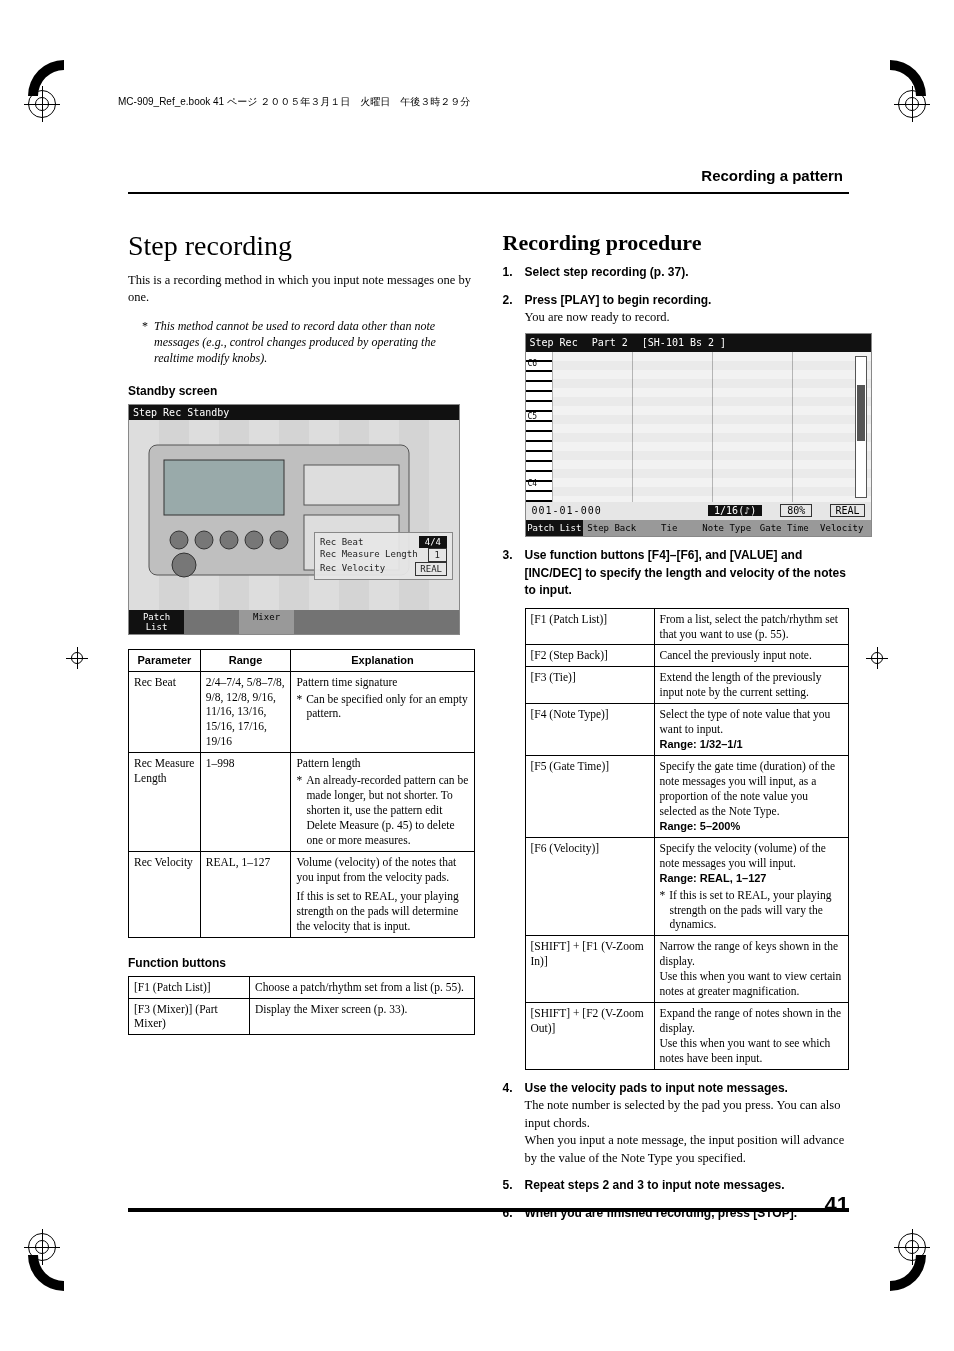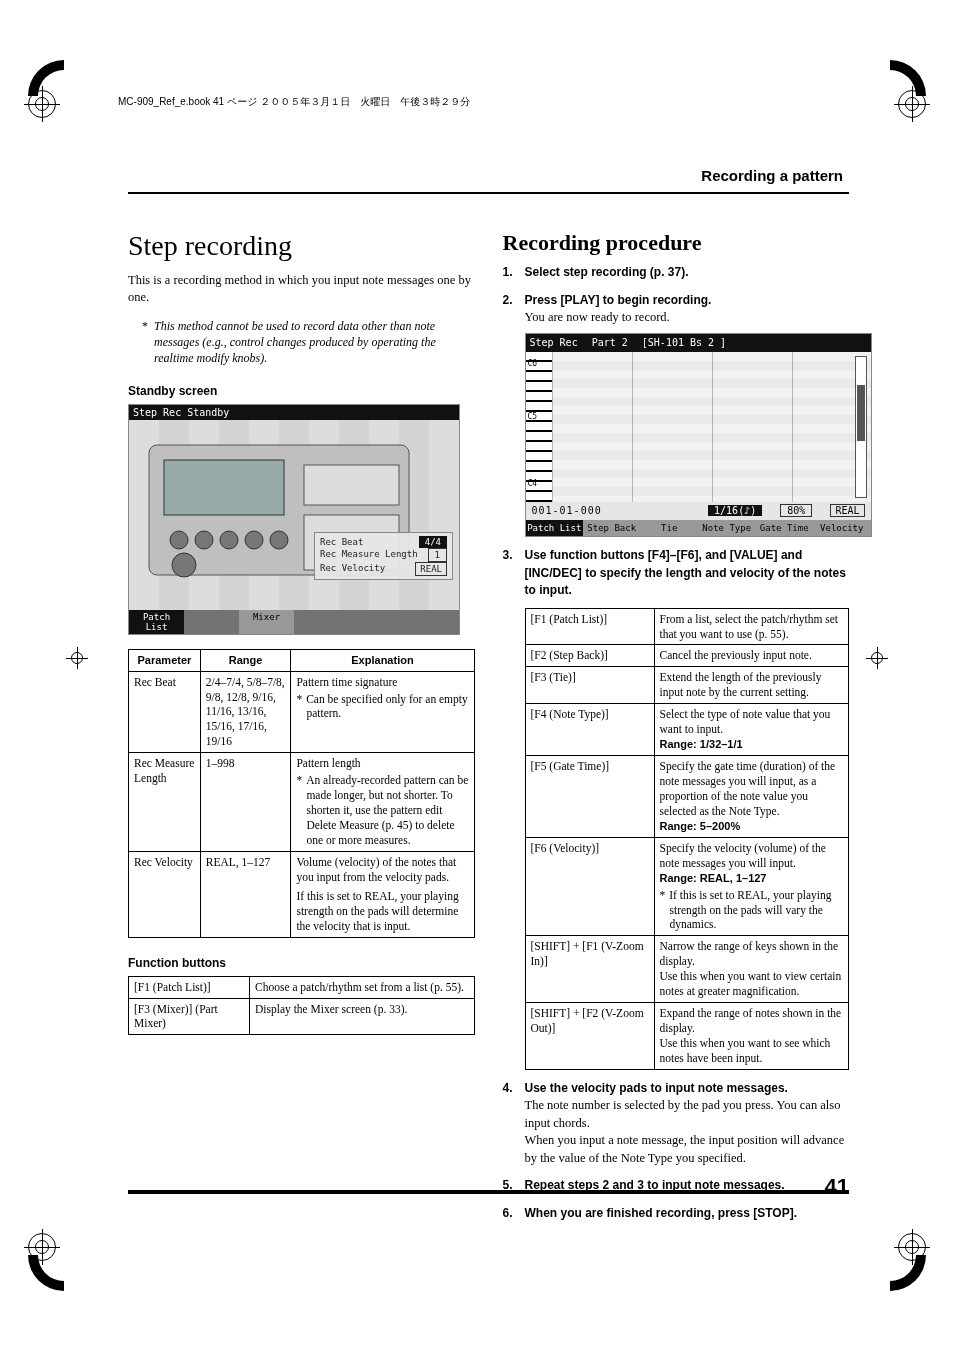--- a/index.html
+++ b/index.html
@@ -265,21 +265,21 @@
   }
   .lcd2 .fns .b { background: #111; color: #fff; }
   .lcd2 .fns .g { background: #999; color: #000; }
 
   .proc-table td:first-child { width: 118px; }
   .proc-table .rng { font-family: Arial, sans-serif; font-weight: bold; font-size: 11px; }
 
   .footer-rule {
     position: absolute;
     left: 0; right: 0;
-    bottom: 27px;
+    bottom: 9px;
     height: 0;
     border-top: 4px solid #000;
   }
   .page-num {
     position: absolute;
     right: 0;
     bottom: -6px;
     font-family: Arial, Helvetica, sans-serif;
     font-weight: bold;
     font-size: 22px;

